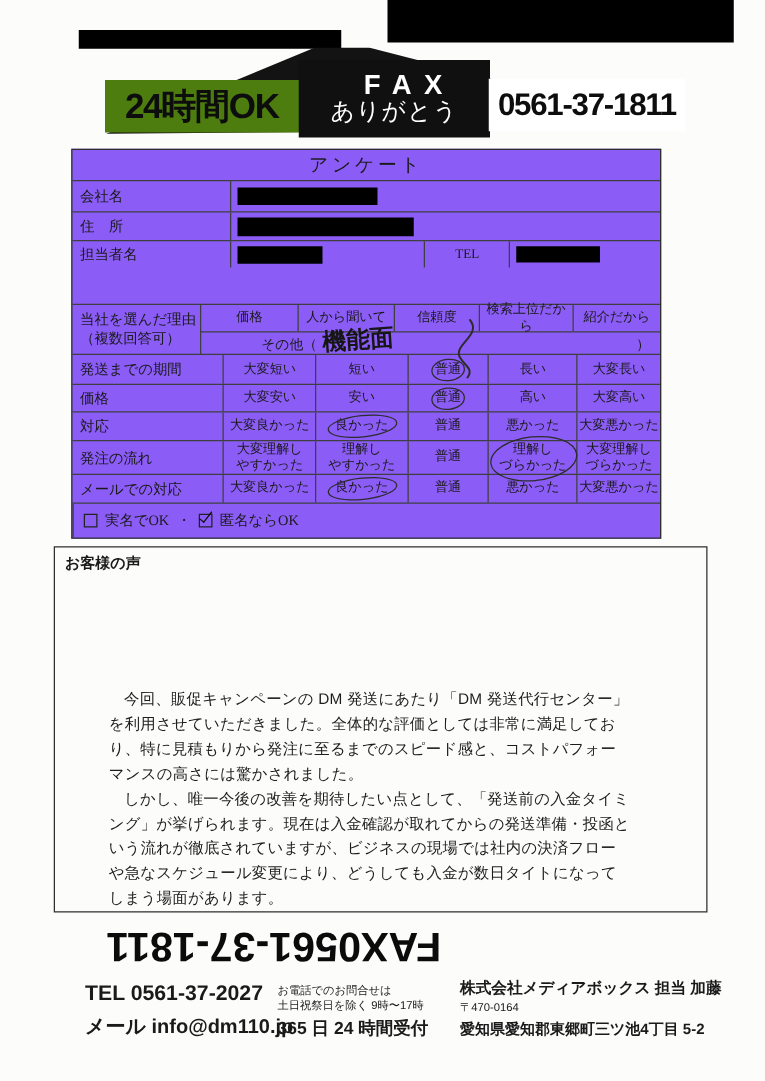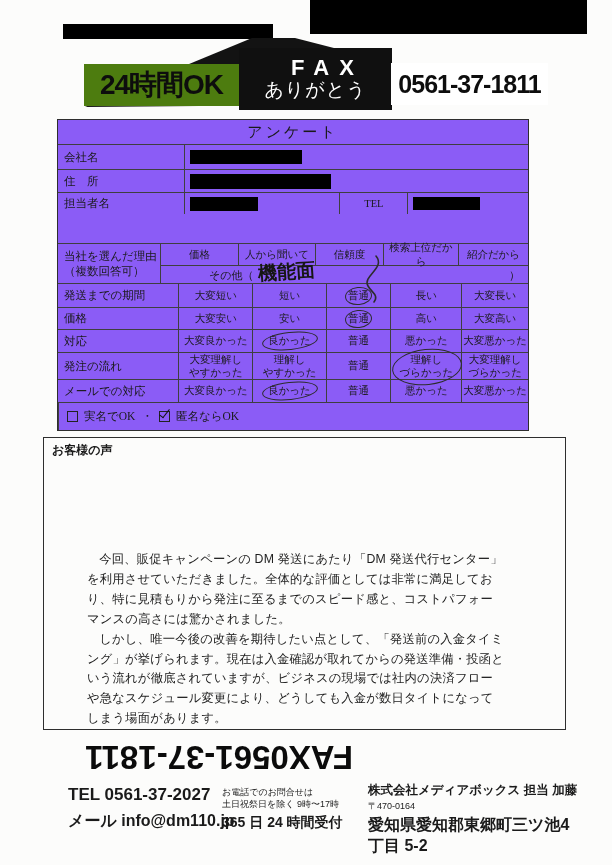--- a/index.html
+++ b/index.html
@@ -67,21 +67,21 @@
            font-size:33px;font-weight:900;letter-spacing:0;transform:rotate(180deg);color:#0b0b0b;}
   .f-left{position:absolute;left:68px;top:785px;}
   .f-left .tel{font-size:17px;font-weight:800;letter-spacing:0;}
   .f-left .mail{font-size:16px;font-weight:700;margin-top:6px;}
   .f-mid{position:absolute;left:222px;top:786px;width:140px;}
   .f-mid .small{font-size:9px;line-height:1.35;color:#222;}
   .f-mid .hours{font-size:14px;font-weight:700;margin-top:4px;}
   .f-right{position:absolute;left:368px;top:782px;width:210px;}
   .f-right .co{font-size:12.5px;font-weight:800;}
   .f-right .zip{font-size:9px;margin-top:1px;}
-  .f-right .addr{font-size:16px;font-weight:600;margin-top:2px;}
+  .f-right .addr{font-size:12px;font-weight:600;margin-top:2px;}
 </style>
 </head>
 <body>
 
 <div class="page">
 
   <div class="abs redact" style="left:310px;top:0;width:277px;height:34px;"></div>
   <div class="abs redact" style="left:63px;top:24px;width:210px;height:15px;"></div>
 
   <svg class="roof-svg" width="612" height="72">

